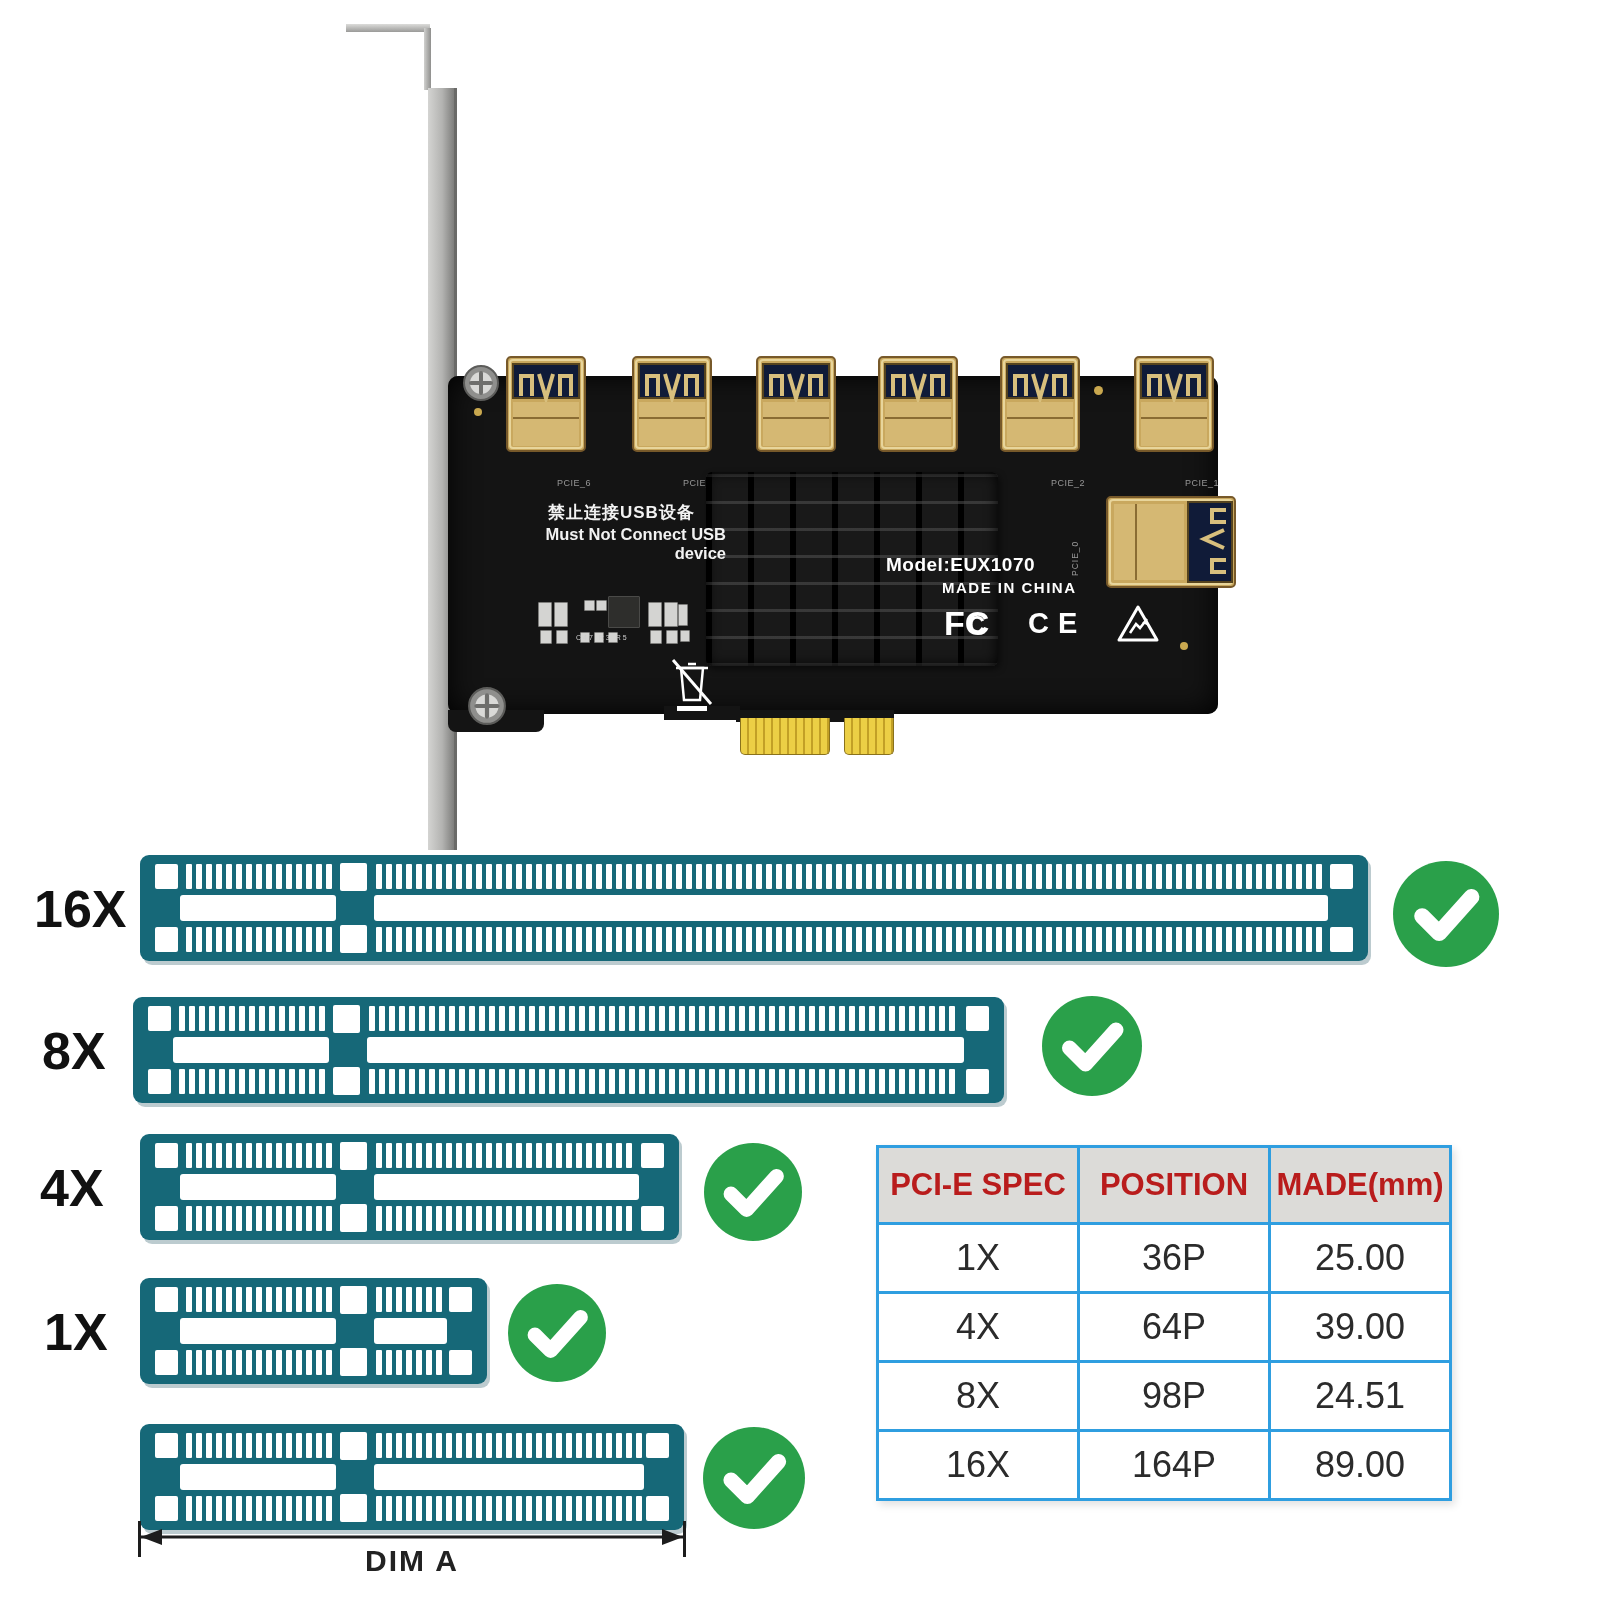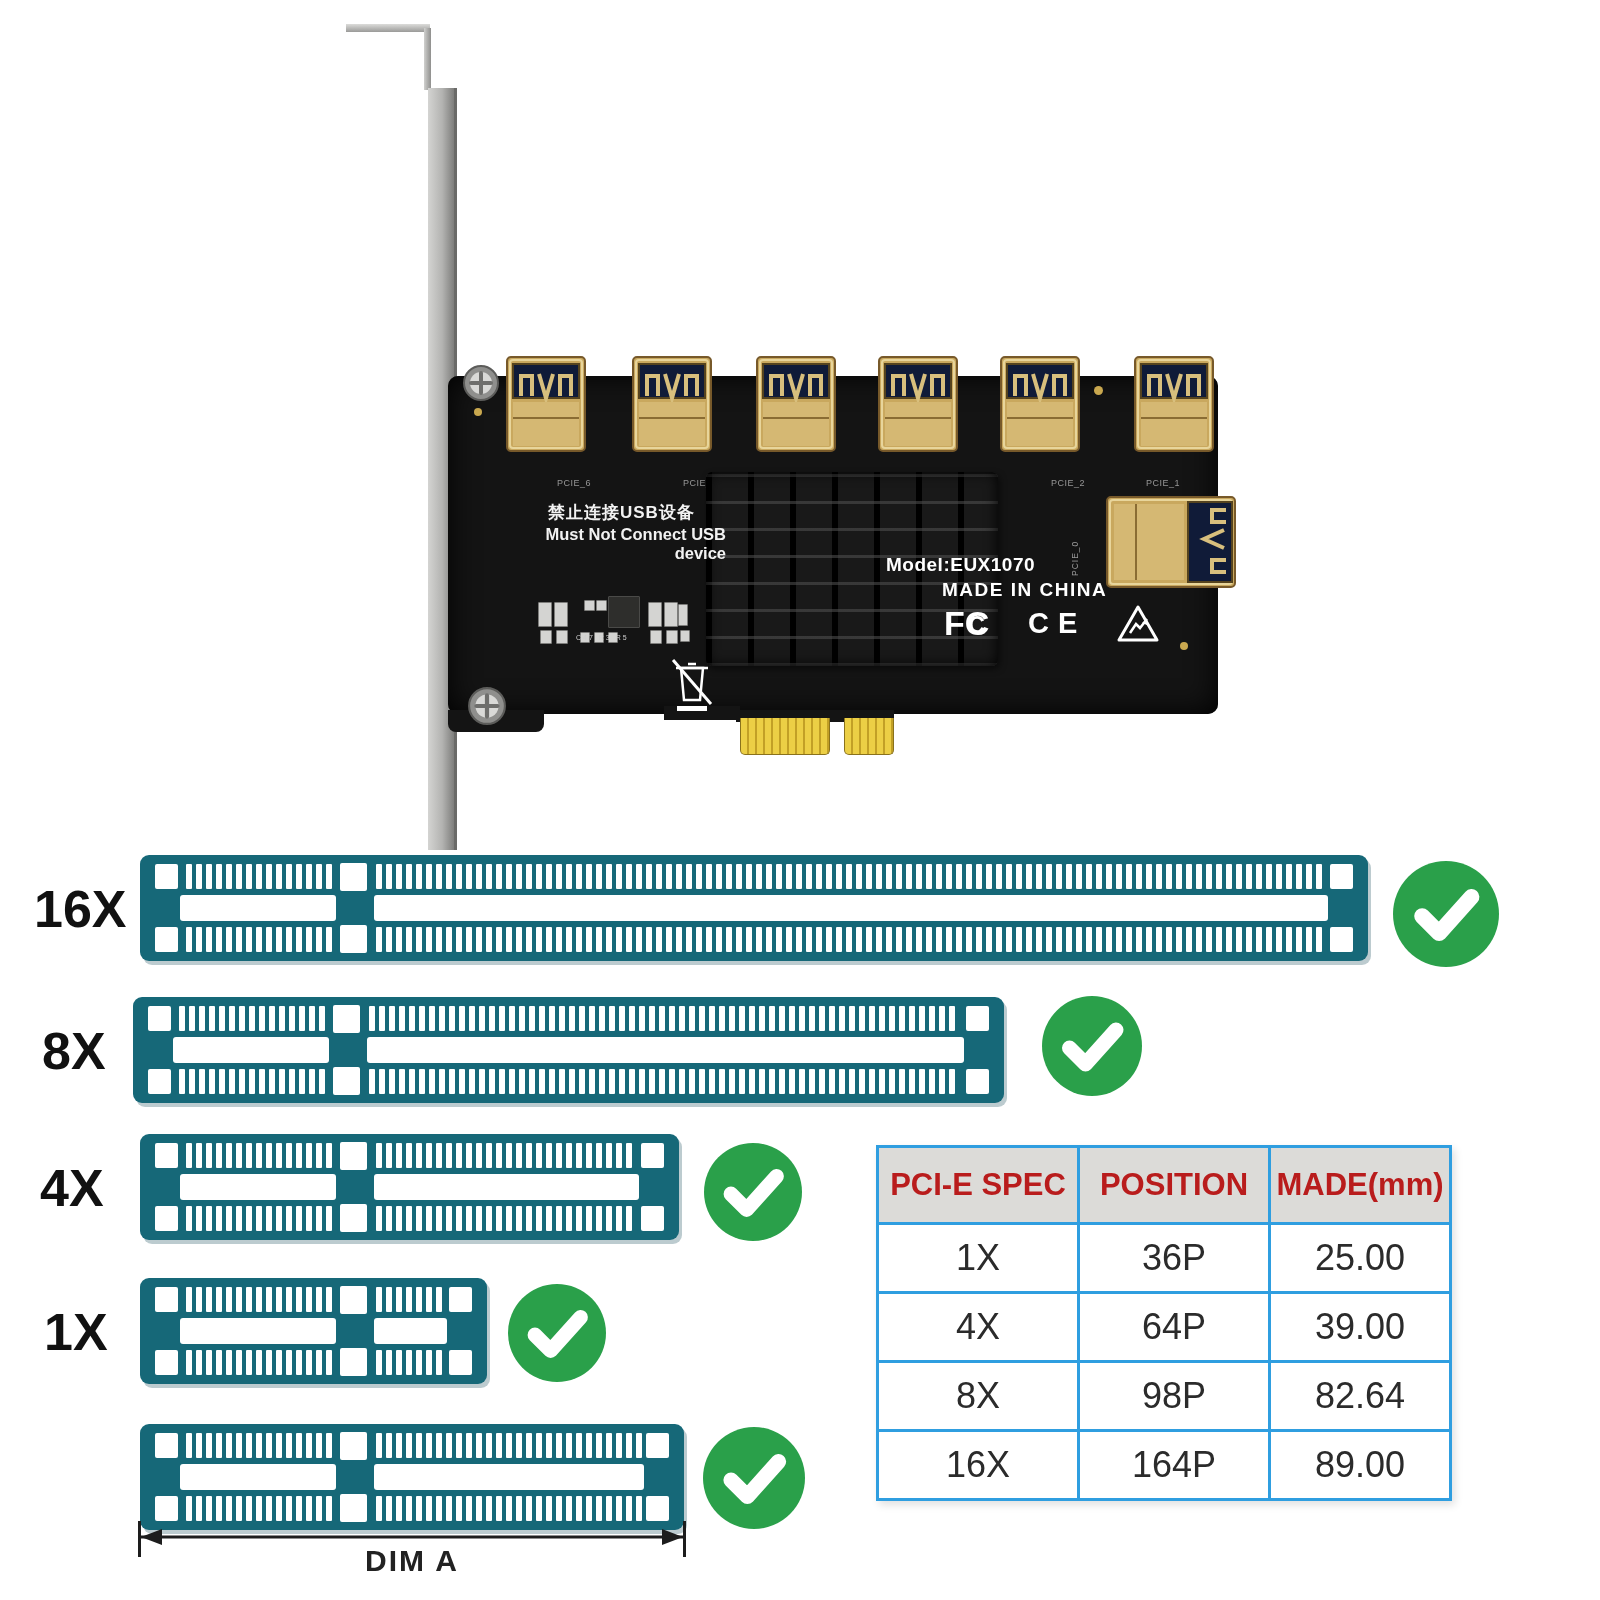--- a/index.html
+++ b/index.html
@@ -20,21 +20,21 @@
   .heatsink{left:706px;top:472px;width:292px;height:194px;border-radius:6px;background-color:#0a0a0a;
       background-image:
         repeating-linear-gradient(0deg, rgba(82,82,82,.55) 0 3px, rgba(0,0,0,0) 3px 27px),
         repeating-linear-gradient(90deg, #000 0 6px, #191919 6px 42px);
       box-shadow:2px 3px 6px rgba(0,0,0,.5), inset 0 0 14px #000;}
   .usb-port{top:356px;width:80px;height:96px;}
   .port-label{top:478px;width:90px;text-align:center;font-size:9px;color:#979797;letter-spacing:.5px;}
   .warn-cn{left:548px;top:501px;width:180px;color:#f2f2f2;font-size:17px;font-weight:bold;letter-spacing:1px;}
   .warn-en{left:492px;top:525px;width:234px;text-align:right;color:#f2f2f2;font-size:16.5px;font-weight:bold;}
   .model-label{left:886px;top:554px;color:#fff;font-size:19px;font-weight:bold;letter-spacing:.5px;}
-  .origin-label{left:942px;top:579px;color:#fff;font-size:19px;font-weight:bold;letter-spacing:1.5px;}
+  .origin-label{left:942px;top:579px;color:#fff;font-size:15px;font-weight:bold;letter-spacing:1.5px;}
   .fcc-logo{left:944px;top:604px;color:#fff;font-size:34px;font-weight:bold;display:flex;align-items:center;}
   .fcc-logo .c2{font-size:23px;margin-left:-21px;margin-top:3px;}
   .ce-logo{left:1028px;top:607px;color:#fff;font-size:29px;font-weight:bold;letter-spacing:9px;}
   .silkscreen-tiny{left:576px;top:634px;color:#cfcfcf;font-size:7px;letter-spacing:2px;}
   .pcie0-label{left:1070px;top:506px;height:70px;color:#9a9a9a;font-size:8.5px;letter-spacing:1px;
       writing-mode:vertical-rl;transform:rotate(180deg);}
   .gold-dot{background:#c9a84f;border-radius:50%;}
   .smd{background:#d4d4d2;border:1px solid #7d7d7b;border-radius:1px;}
   .smd.dark{background:#2e2e2c;border-color:#4a4a48;}
   .edge-black{left:736px;top:710px;width:158px;height:12px;background:#141414;}
@@ -128,21 +128,21 @@
         <svg class="abs usb-port" style="left:1134px" width="80" height="96" viewBox="0 0 80 96">
       <rect x="1" y="1" width="78" height="94" rx="4" fill="#c9a85e" stroke="#77592a" stroke-width="2"></rect>
       <rect x="4" y="4" width="72" height="88" rx="3" fill="none" stroke="#e8d59b" stroke-width="2"></rect>
       <rect x="7" y="8" width="66" height="34" fill="#101b38" stroke="#55431e" stroke-width="2"></rect>
       <path d="M15 40 V20 h11 v20" fill="none" stroke="#d8bf7d" stroke-width="4"></path>
       <path d="M33 18 l7 24 l7 -24" fill="none" stroke="#d8bf7d" stroke-width="4"></path>
       <path d="M54 40 V20 h11 v20" fill="none" stroke="#d8bf7d" stroke-width="4"></path>
       <rect x="7" y="46" width="66" height="44" fill="#d5b873"></rect>
       <line x1="7" y1="62" x2="73" y2="62" stroke="#8a6c33" stroke-width="2"></line>
         </svg>
-        <div class="abs port-label" style="left:1118px">PCIE_1</div>
+        <div class="abs port-label" style="left:1157px">PCIE_1</div>
       </div>
 
     <div class="abs heatsink"></div>
 
     <div class="abs warn-cn">禁止连接USB设备</div>
     <div class="abs warn-en">Must Not Connect USB device</div>
 
     <div class="abs model-label">Model:EUX1070</div>
     <div class="abs origin-label">MADE IN CHINA</div>
 
@@ -902,21 +902,21 @@
           <td>25.00</td>
         </tr>
         <tr>
           <td>4X</td>
           <td>64P</td>
           <td>39.00</td>
         </tr>
         <tr>
           <td>8X</td>
           <td>98P</td>
-          <td>82.64</td>
+          <td>24.51</td>
         </tr>
         <tr>
           <td>16X</td>
           <td>164P</td>
           <td>89.00</td>
         </tr>
       </tbody>
   </table>
 </div>
 

